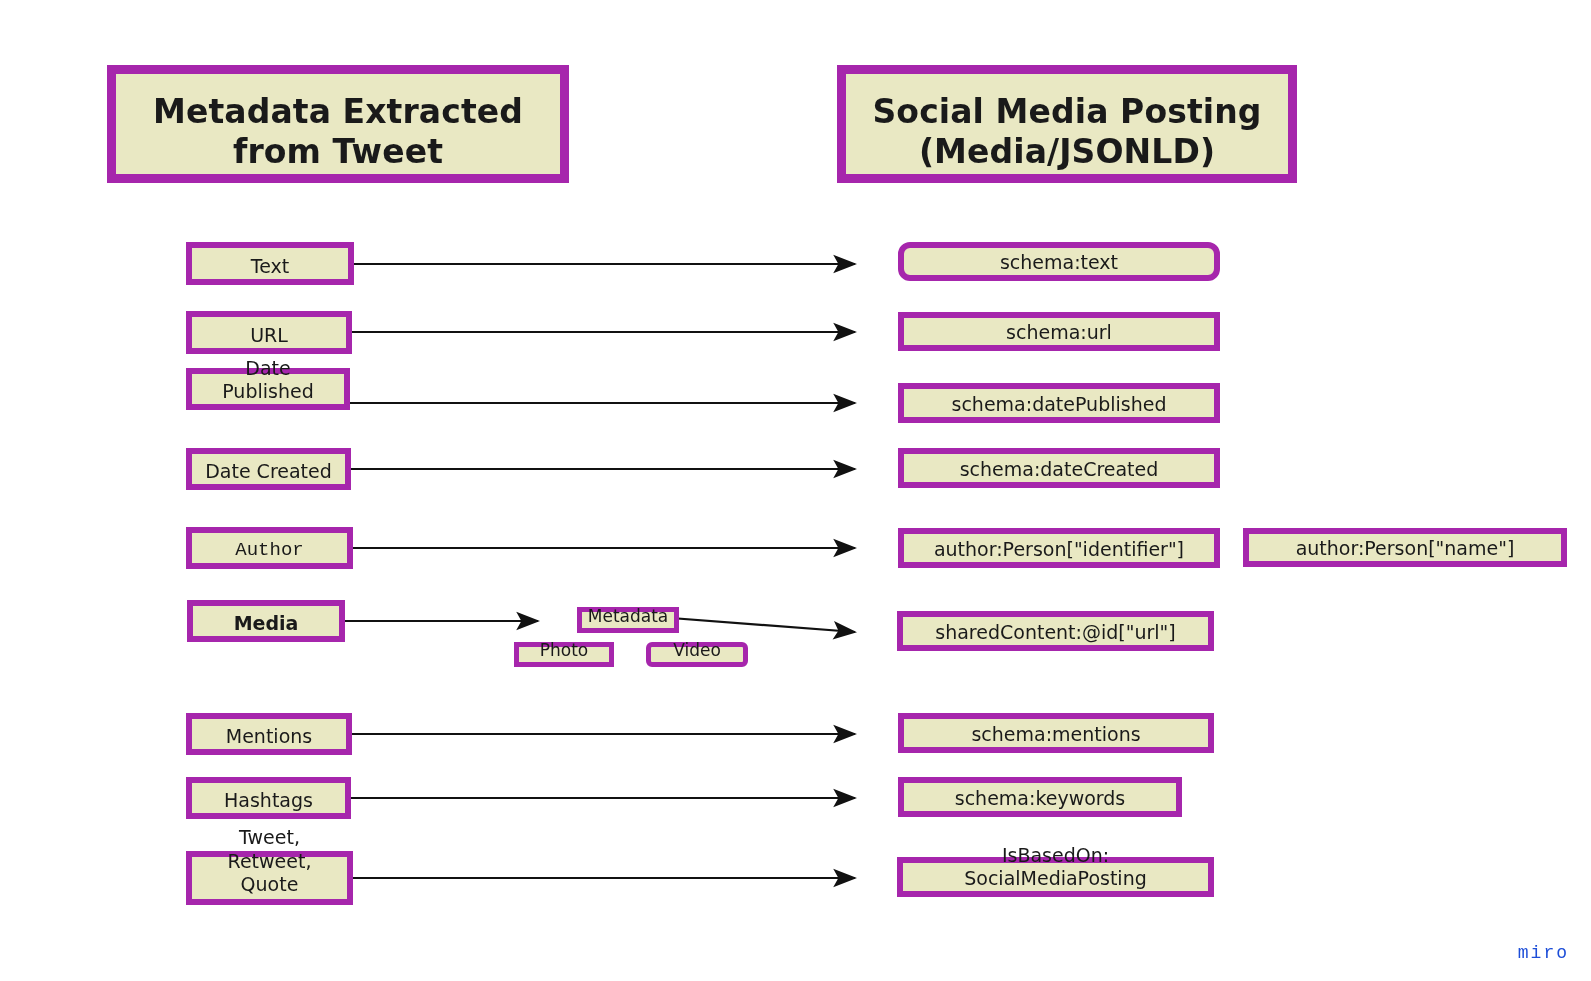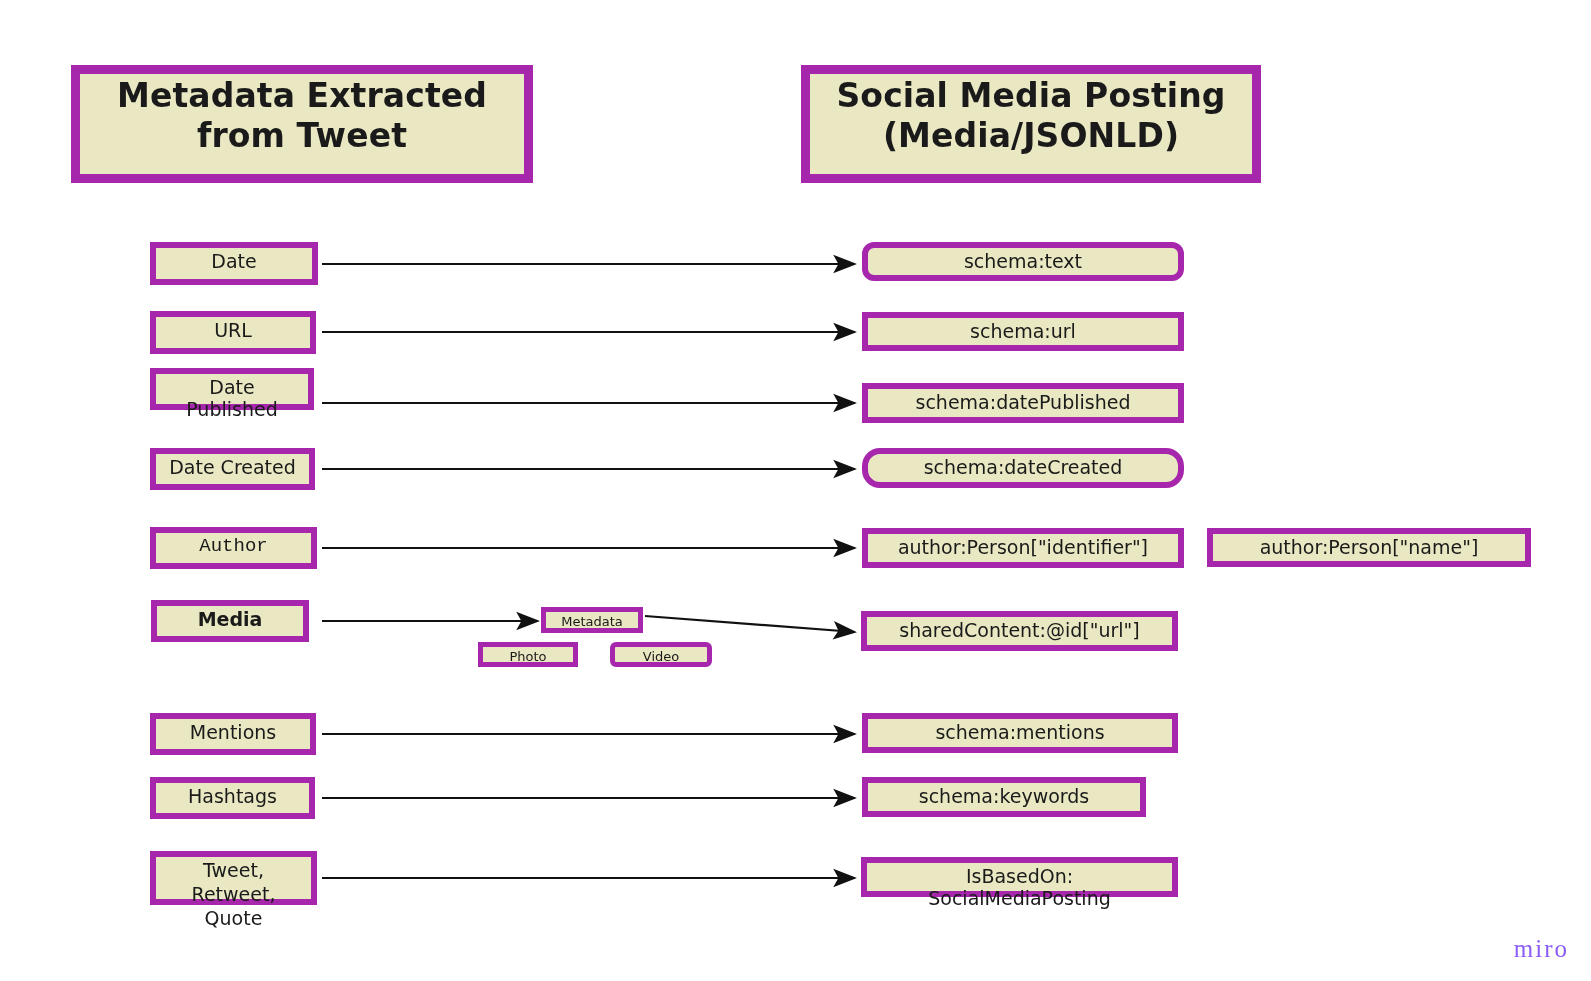--- a/index.html
+++ b/index.html
@@ -20,59 +20,60 @@
     overflow: hidden;
   }
 
   
   .node {
     position: absolute;
     box-sizing: border-box;
     background: #e9e8c3;
     border: 6px solid #a626ac;
     display: flex;
-    align-items: flex-start;
+    align-items: flex-end;
     justify-content: center;
     text-align: center;
     line-height: 1.18;
     color: #1a1a1a;
     font-size: 19px;
     padding: 2px 6px;
+    margin-left: 36px;
   }
   .node.header {
     border-width: 9px;
     font-size: 33px;
     font-weight: bold;
     line-height: 1.22;
     letter-spacing: .1px;
   }
   .node.small {
     border-width: 5px;
-    font-size: 13px;
+    font-size: 17px;
   }
   .node.two-line { line-height: 1.25; }
 
   
   .edge-layer {
     position: absolute;
     left: 0; top: 0;
     width: 1591px;
     height: 981px;
     pointer-events: none;
   }
 
   
   .watermark {
     position: absolute;
     right: 22px;
     bottom: 18px;
-    font-size: 25px;
+    font-size: 18px;
     letter-spacing: 2px;
-    color: #8b5cf6;
-    font-family: Liberation Serif, serif;
+    color: #1d4ed8;
+    font-family: Liberation Mono, monospace;
     user-select: none;
   }
 </style>
 </head>
 <body>
 
 <div id="canvas">
 
   <svg class="edge-layer" viewBox="0 0 1591 981" width="1591" height="981">
     <defs>
@@ -102,21 +103,21 @@
     </div>
   </div>
 
   <div class="node header" style="left:801px; top:65px; width:460px; height:118px;">
     <div>
       <div>Social Media Posting</div>
       <div>(Media/JSONLD)</div>
     </div>
   </div>
 
-  <div class="node" style="left:150px; top:242px; width:168px; height:43px;">Date</div>
+  <div class="node" style="left:150px; top:242px; width:168px; height:43px;">Text</div>
 
   <div class="node" style="left:150px; top:311px; width:166px; height:43px;">URL</div>
 
   <div class="node" style="left:150px; top:368px; width:164px; height:42px;">Date Published</div>
 
   <div class="node" style="left:150px; top:448px; width:165px; height:42px;">Date Created</div>
 
   <div class="node" style="left:150px; top:527px; width:167px; height:42px;font-family:Liberation Mono, monospace;">Author</div>
 
   <div class="node" style="left:151px; top:600px; width:158px; height:42px;font-weight:bold;">Media</div>
@@ -137,21 +138,21 @@
   <div class="node small" style="left:478px; top:642px; width:100px; height:25px;">Photo</div>
 
   <div class="node small" style="left:610px; top:642px; width:102px; height:25px;border-radius:6px;">Video</div>
 
   <div class="node" style="left:862px; top:242px; width:322px; height:39px;border-radius:12px;">schema:text</div>
 
   <div class="node" style="left:862px; top:312px; width:322px; height:39px;">schema:url</div>
 
   <div class="node" style="left:862px; top:383px; width:322px; height:40px;">schema:datePublished</div>
 
-  <div class="node" style="left:862px; top:448px; width:322px; height:40px;border-radius:18px;">schema:dateCreated</div>
+  <div class="node" style="left:862px; top:448px; width:322px; height:40px;">schema:dateCreated</div>
 
   <div class="node" style="left:862px; top:528px; width:322px; height:40px;">author:Person["identifier"]</div>
 
   <div class="node" style="left:1207px; top:528px; width:324px; height:39px;">author:Person["name"]</div>
 
   <div class="node" style="left:861px; top:611px; width:317px; height:40px;">sharedContent:@id["url"]</div>
 
   <div class="node" style="left:862px; top:713px; width:316px; height:40px;">schema:mentions</div>
 
   <div class="node" style="left:862px; top:777px; width:284px; height:40px;">schema:keywords</div>

